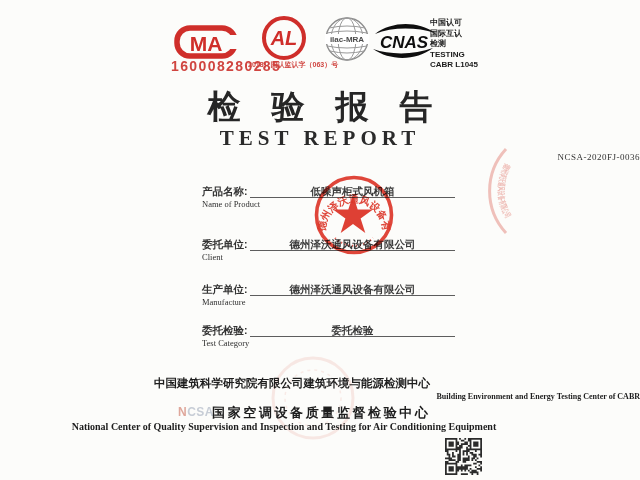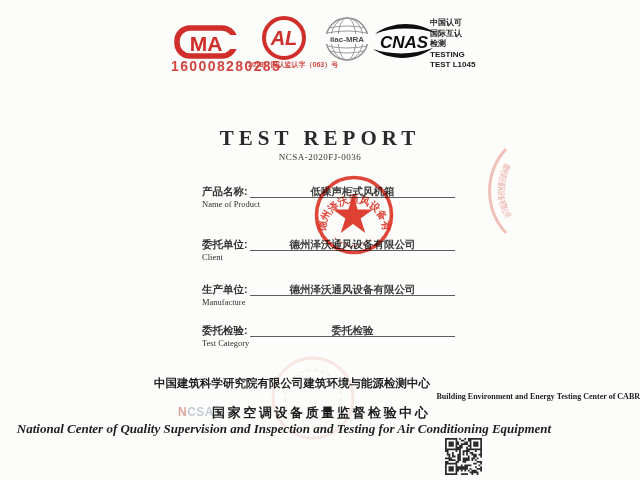--- a/index.html
+++ b/index.html
@@ -13,36 +13,36 @@
   .cma-code{left:171px;top:58px;color:#d04540;font-size:14px;letter-spacing:1.4px;font-weight:600;}
   .cal-caption{left:241px;top:60px;color:#d04540;font-size:7px;font-weight:600;}
   .accred{left:430px;top:18px;font-size:8px;line-height:10.5px;color:#1b1b1b;font-weight:600;}
   .accred .en{font-weight:700;}
 
   
   .title-zh{left:0;top:85px;width:640px;display:flex;justify-content:center;}
   .title-zh span{font-size:33px;font-weight:700;color:#262626;letter-spacing:31px;margin-right:-31px;}
   .title-en{left:0;top:126px;width:640px;text-align:center;font-size:21px;font-weight:600;
             letter-spacing:5px;color:#2a2a2a;}
-  .report-no{left:0;top:152px;width:640px;text-align:center;font-size:9px;letter-spacing:.5px;color:#333;}
+  .report-no{left:0;top:152px;width:640px;text-align:right;font-size:9px;letter-spacing:.5px;color:#333;}
 
   
   .f-label{left:202px;font-size:10.5px;font-weight:600;color:#333;}
   .f-en{left:202px;font-size:8.5px;color:#2f2f2f;}
   .f-line{left:250px;width:205px;border-bottom:1.5px solid #5d5d5d;height:0;}
   .f-value{left:250px;width:205px;text-align:center;font-size:10.5px;font-weight:600;color:#3a3a3a;}
 
   
   .org1-zh{left:0;top:376px;width:584px;text-align:center;font-size:11.5px;font-weight:700;color:#1d1d1d;}
   .org1-en{left:0;top:392px;width:640px;text-align:right;font-size:8px;font-weight:700;color:#1d1d1d;}
   .org2-row{left:0;top:404px;width:640px;display:flex;justify-content:center;}
   .org2-row span{font-size:13px;font-weight:700;color:#1d1d1d;letter-spacing:2.6px;margin-right:-2.6px;}
   .ncsa-mark{left:178px;top:405px;font-size:12px;font-weight:800;letter-spacing:.5px;color:#c7cdd6;}
   .ncsa-mark b{color:#dfa79b;font-weight:800;}
-  .org2-en{left:0;top:421px;width:568px;text-align:center;font-size:13px;font-weight:700;color:#1d1d1d;font-style:italic;}
+  .org2-en{left:0;top:421px;width:568px;text-align:center;font-size:10px;font-weight:700;color:#1d1d1d;}
 
   .seal{mix-blend-mode:multiply;}
   .ghost{mix-blend-mode:multiply;opacity:.5;}
 </style>
 </head>
 <body>
 
 <div id="page">
 
   <svg class="abs" style="left:173px;top:24px" width="66" height="36" viewBox="0 0 66 36">
@@ -74,23 +74,26 @@
     <path d="M5 13 C 22 0, 48 0, 65 12 C 46 6, 22 6, 5 13 Z" fill="#0e0e0e"></path>
     <path d="M3 28 C 20 40, 46 40, 63 27 C 44 34, 20 34, 3 28 Z" fill="#0e0e0e"></path>
     <text x="34" y="27" text-anchor="middle" font-size="17" font-weight="900" font-style="italic" fill="#0e0e0e">CNAS</text>
   </svg>
 
   <div class="abs accred">
     <div>中国认可</div>
     <div>国际互认</div>
     <div>检测</div>
     <div class="en">TESTING</div>
-    <div class="en">TEST L1045</div>
+    <div class="en">CABR L1045</div>
   </div>
 
+  <div class="abs title-zh">
+    <span>检验报告</span>
+  </div>
   <div class="abs title-en serif">TEST REPORT</div>
   <div class="abs report-no serif">NCSA-2020FJ-0036</div>
 
   <div class="abs f-label" style="top:185px">产品名称:</div>
   <div class="abs f-value" style="top:185px">低噪声柜式风机箱</div>
   <div class="abs f-line" style="top:197px"></div>
   <div class="abs f-en serif" style="top:199px">Name of Product</div>
 
   <div class="abs f-label" style="top:238px">委托单位:</div>
   <div class="abs f-value" style="top:238px">德州泽沃通风设备有限公司</div>

